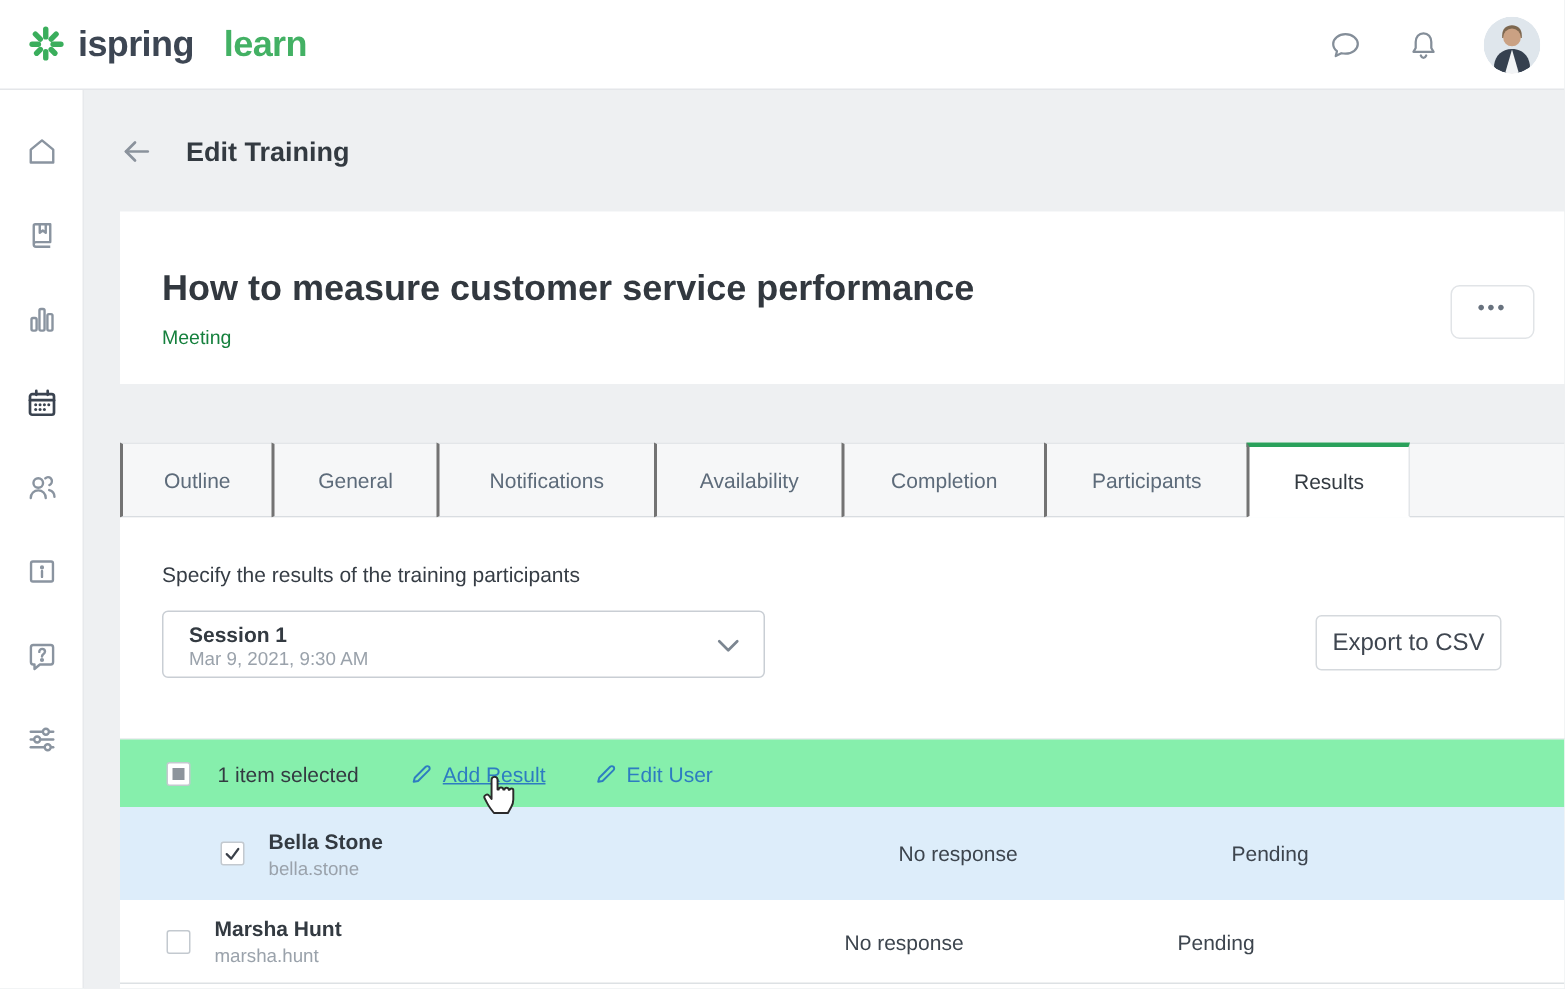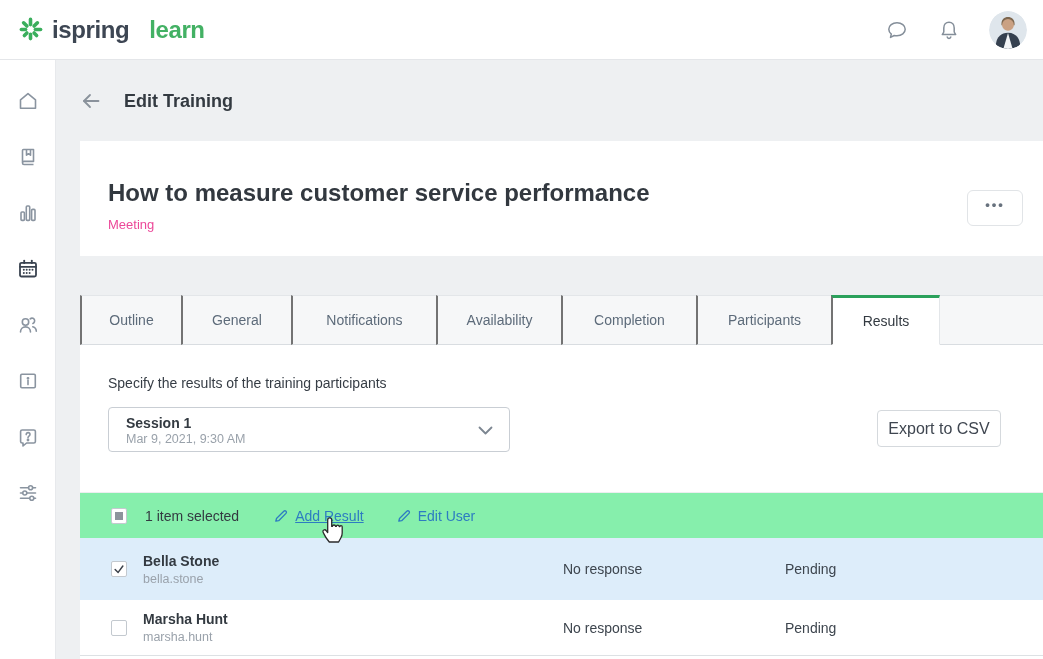--- a/index.html
+++ b/index.html
@@ -26,21 +26,21 @@
   .side-item svg { width:24px; height:24px; }
 
   
   .page-header { position:absolute; left:80px; top:90px; display:flex; align-items:flex-end; gap:22px; }
   .back-btn { width:22px; height:22px; cursor:pointer; display:block; }
   .page-title { font-size:18px; font-weight:bold; color:#333a41; }
 
   
   .card { position:absolute; left:80px; top:141px; width:963px; height:115px; background:#fff; }
   .card-title { position:absolute; left:28px; top:38px; font-size:24px; font-weight:bold; color:#32383f; }
-  .card-sub { position:absolute; left:28px; top:76px; font-size:13px; color:#ec4899; }
+  .card-sub { position:absolute; left:28px; top:76px; font-size:13px; color:#15803d; }
   .more-btn { position:absolute; right:20px; top:49px; width:56px; height:36px; background:#fff;
               border:1px solid #e1e4e7; border-radius:6px; display:flex; align-items:center; justify-content:center;
               cursor:pointer; color:#68727e; font-size:13px; letter-spacing:2px; font-weight:bold; line-height:0; padding-bottom:6px; }
 
   
   .tabs { position:absolute; left:80px; top:295px; width:963px; height:50px; display:flex; }
   .tab { height:50px; background:#f6f7f8; border-top:1px solid #e3e6e9; border-left:2px solid #737373;
          border-bottom:1px solid #d9dde1; color:#5d6b7a; font-size:14px; display:flex; align-items:center;
          justify-content:center; cursor:pointer; }
   .tab.active { background:#fff; border-top:3px solid #2aa15b; border-bottom:1px solid #fff; color:#333a41;
@@ -69,21 +69,21 @@
   .checkbox .inner { width:8px; height:8px; background:#8d949c; }
   .sel-count { font-size:14px; color:#333a41; margin-left:18px; }
   .link-action { display:flex; align-items:center; gap:6px; cursor:pointer; }
   .link-action .lbl { font-size:14px; color:#2d7cc1; }
   .link-action.hovered .lbl { text-decoration:underline; }
   .pencil { width:16px; height:16px; display:block; }
 
   
   .trow { position:absolute; left:0; width:963px; display:flex; align-items:center; }
   .trow.selected { background:#ddedfa; }
-  .row-1 { top:193px; height:62px; }
+  .row-1 { top:193px; height:62px;padding-left:36px; }
   .row-2 { top:255px; height:56px; border-bottom:1px solid #dde1e4; background:#fff; }
   .trow .checkbox { margin-left:31px; }
   .name-cell { margin-left:16px; width:420px; }
   .name { font-size:14px; font-weight:bold; color:#333a41; }
   .username { font-size:12.5px; color:#9aa2ab; margin-top:3px; }
   .response-cell { width:222px; font-size:14px; color:#3d454e; }
   .status-cell { font-size:14px; color:#3d454e; }
 
   
   .cursor { position:absolute; left:320px; top:513px; width:25px; height:31px; z-index:20; pointer-events:none; }

